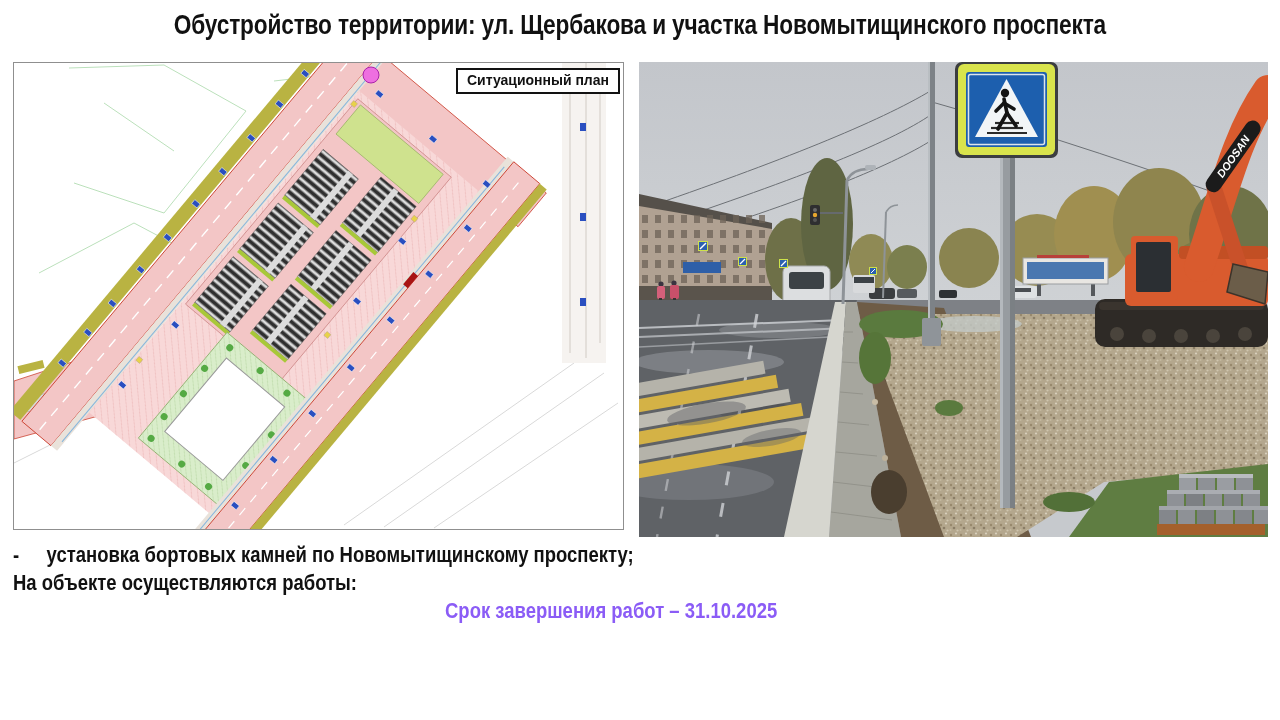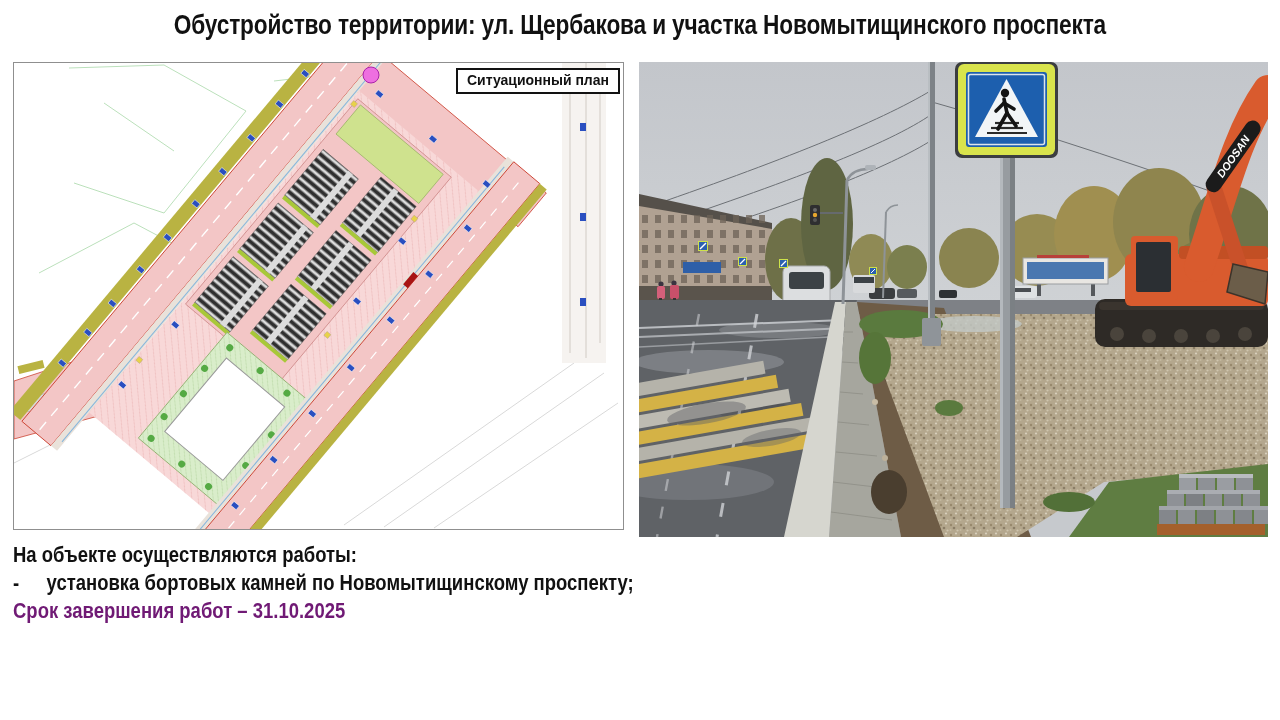--- a/index.html
+++ b/index.html
@@ -17,21 +17,21 @@
   .plan-panel svg{display:block;width:100%;height:100%;}
   .plan-label{position:absolute;top:5px;right:3px;border:2px solid #121212;background:#fff;
               padding:2px 9px 3px 9px;font-weight:bold;font-size:14px;line-height:17px;}
 
   .photo-panel{position:absolute;left:639px;top:62px;width:629px;height:475px;background:#c6c9cd;}
   .photo-panel svg{display:block;width:100%;height:100%;}
 
   .worklist{position:absolute;left:13px;top:541px;width:1260px;}
   .row{height:28px;line-height:28px;font-weight:bold;font-size:22px;}
   .row .bullet{display:inline-block;width:40px;}
-  .deadline{color:#701a75;}
+  .deadline{color:#8b5cf6;text-align:center;}
 </style>
 </head>
 <body>
 
 <div class="slide">
 
   <div class="title-wrap">
     <span class="cond-c">Обустройство территории: ул. Щербакова и участка Новомытищинского проспекта</span>
   </div>
 
@@ -438,23 +438,23 @@
           <rect x="540" y="412" width="74" height="4" fill="#b9bcc0"></rect>
           <rect x="528" y="428" width="93" height="4" fill="#aaadb2"></rect>
           <rect x="520" y="444" width="109" height="4" fill="#a2a5aa"></rect>
         </g>
       </g>
     </svg>
   </div>
 
   <div class="worklist">
     <div class="row">
-      <span class="cond">На объекте осуществляются работы:</span>
+      <span class="cond"><span class="bullet">-</span><span>установка бортовых камней по Новомытищинскому проспекту;</span></span>
     </div>
     <div class="row">
-      <span class="cond"><span class="bullet">-</span><span>установка бортовых камней по Новомытищинскому проспекту;</span></span>
+      <span class="cond">На объекте осуществляются работы:</span>
     </div>
     <div class="row deadline">
       <span class="cond">Срок завершения работ – 31.10.2025</span>
     </div>
   </div>
 
 </div>
 
 </body></html>

